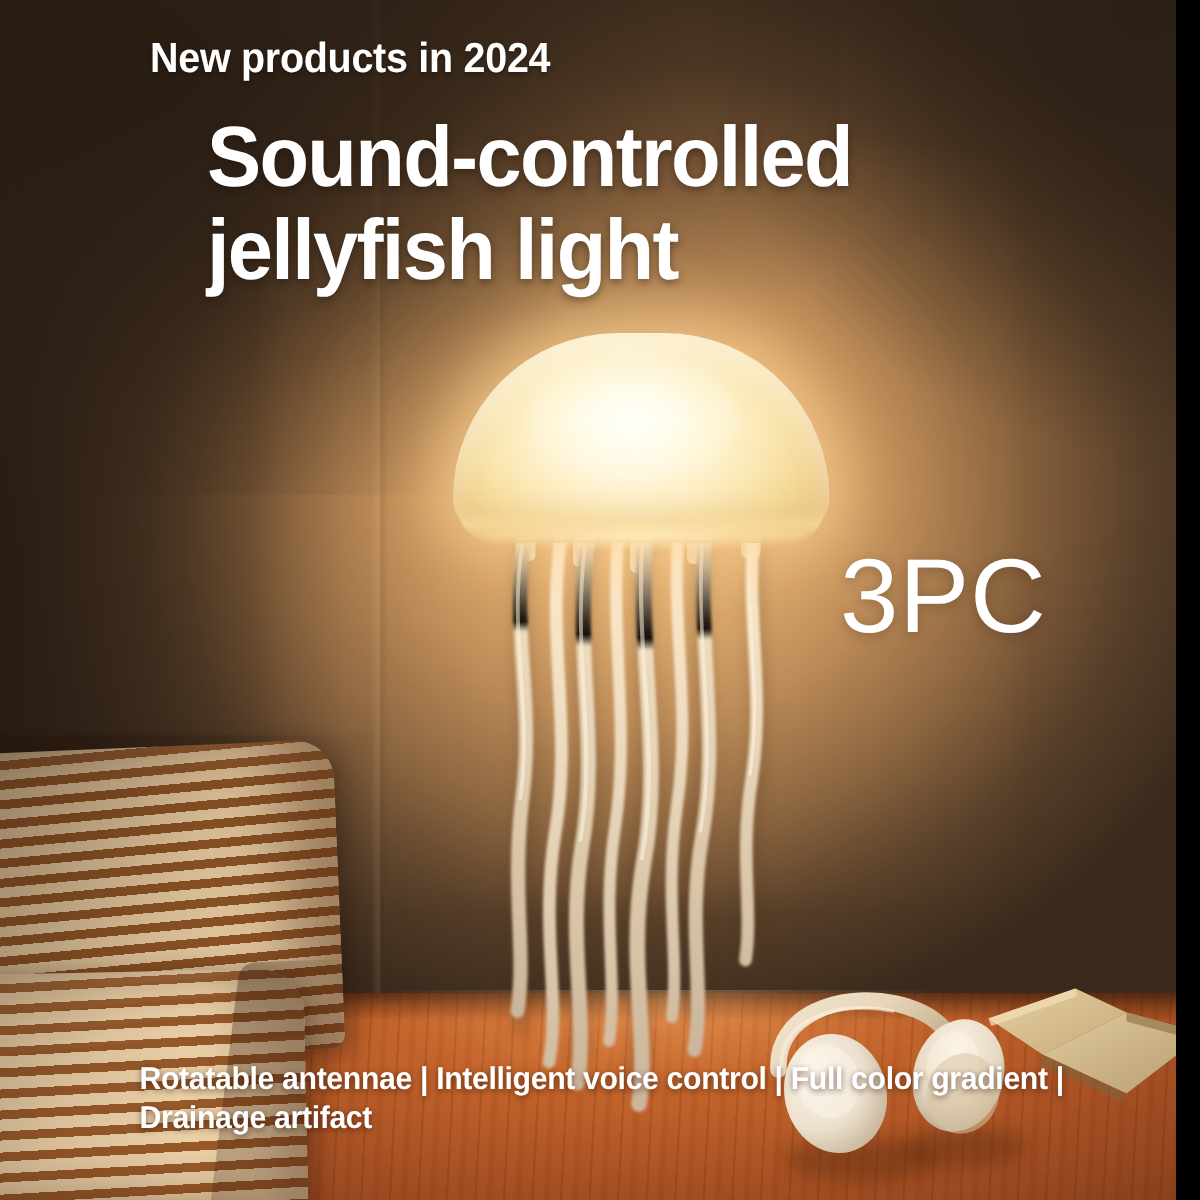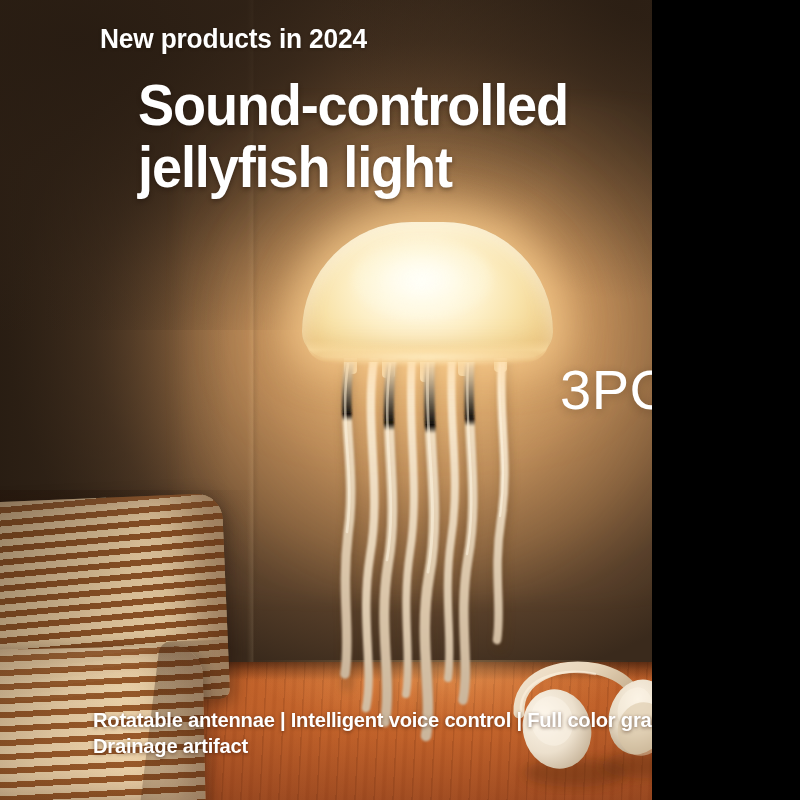--- a/index.html
+++ b/index.html
@@ -3,21 +3,21 @@
 <meta charset="utf-8">
 <title>Sound-controlled jellyfish light</title>
 <style>
   html, body {
     margin: 0;
     padding: 0;
     background: #000;
   }
   #scene {
     position: relative;
-    width: 652px;
+    width: 784px;
     height: 800px;
     overflow: hidden;
     font-family: "Liberation Sans", sans-serif;
     background: #ec4899;
   }
 
   
   .wall {
     position: absolute;
     left: 0; top: 0;
@@ -277,21 +277,21 @@
     line-height: 1.09;
     letter-spacing: -1.2px;
     transform: scaleX(0.95);
     transform-origin: left top;
     text-shadow: 0 2px 6px rgba(28,16,8,0.45);
     white-space: nowrap;
   }
   .badge-count {
     position: absolute;
     left: 560px; top: 362px;
-    font-size: 56px;
+    font-size: 70px;
     font-weight: 300;
     color: #ffffff;
     letter-spacing: 0.5px;
     line-height: 1;
     white-space: nowrap;
     text-shadow: 0 2px 8px rgba(40,24,10,0.25);
   }
   .badge-base {
     position: absolute;
     left: 522px; top: 583px;

